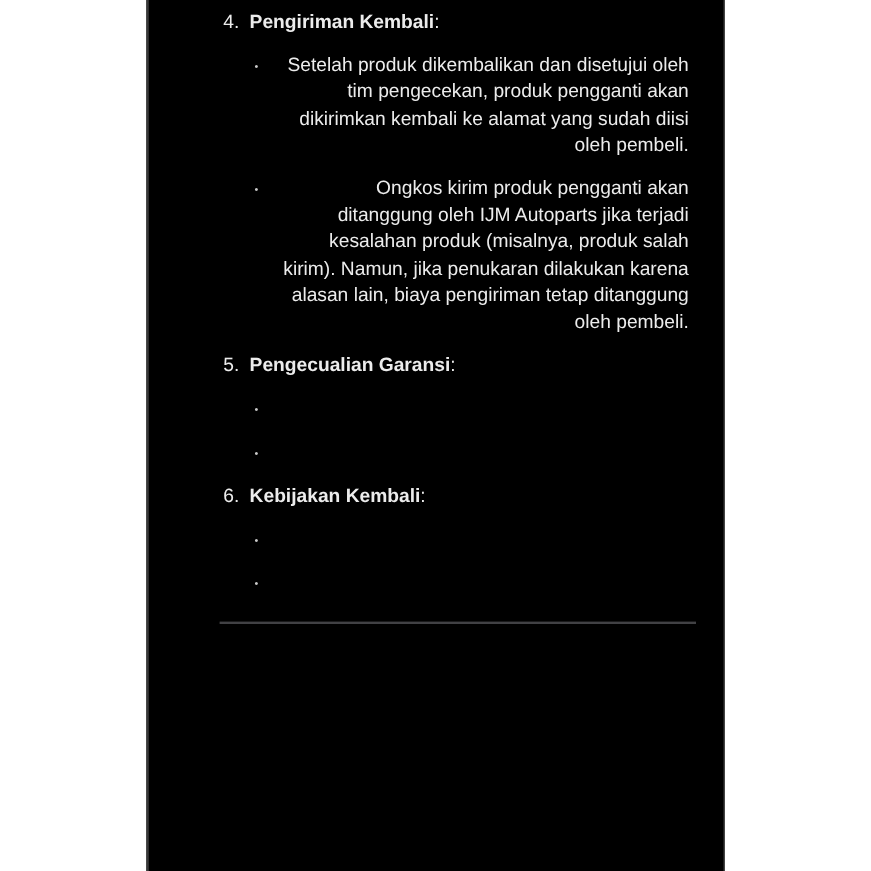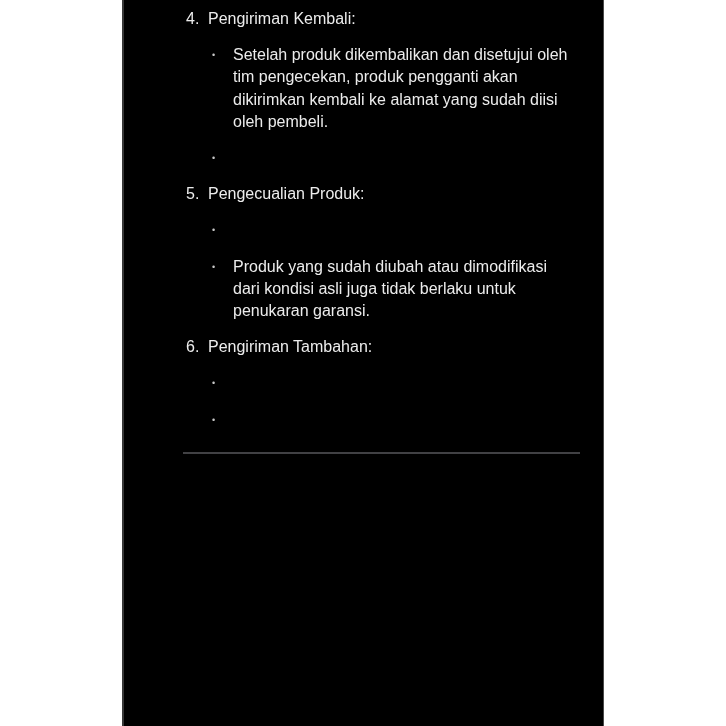--- a/index.html
+++ b/index.html
@@ -34,37 +34,38 @@
   .section-heading {
     display: flex;
     margin-bottom: 14px;
   }
   .num {
     width: 25px;
     padding-left: 3px;
     flex: 0 0 25px;
   }
   .heading-text { font-weight: normal; }
-  .heading-text strong { font-weight: normal; margin-top: 18px; }
+  .heading-text strong { font-weight: bold; margin-top: 18px; }
   .bullet {
     display: flex;
     padding-left: 22px;
     margin-bottom: 14px;
   }
   .marker {
     flex: 0 0 28px;
     width: 28px;
     padding-left: 7px;
     font-size: 9px;
     line-height: 22.2px;
     color: #c8c8c8;
   }
   .btext {
     width: 341px;
     max-width: 341px;
+    text-align: right;
   }
   .divider {
     margin-top: 21px;
     width: 397px;
     height: 0;
     border-top: 2px solid #414144;
   }
 </style>
 </head>
 <body>
@@ -76,37 +77,37 @@
       <div class="section-heading">
         <span class="num">4.</span>
         <span class="heading-text"><strong>Pengiriman Kembali</strong><span>:</span></span>
       </div>
       <div class="bullet">
         <span class="marker">•</span>
         <p class="btext">Setelah produk dikembalikan dan disetujui oleh tim pengecekan, produk pengganti akan dikirimkan kembali ke alamat yang sudah diisi oleh pembeli.</p>
       </div>
       <div class="bullet">
         <span class="marker">•</span>
+        <p class="btext">Ongkos kirim produk pengganti akan ditanggung oleh IJM Autoparts jika terjadi kesalahan produk (misalnya, produk salah kirim). Namun, jika penukaran dilakukan karena alasan lain, biaya pengiriman tetap ditanggung oleh pembeli.</p>
       </div>
 
       <div class="section-heading">
         <span class="num">5.</span>
-        <span class="heading-text"><strong>Pengecualian Produk</strong><span>:</span></span>
+        <span class="heading-text"><strong>Pengecualian Garansi</strong><span>:</span></span>
       </div>
       <div class="bullet">
         <span class="marker">•</span>
       </div>
       <div class="bullet">
         <span class="marker">•</span>
-        <p class="btext">Produk yang sudah diubah atau dimodifikasi dari kondisi asli juga tidak berlaku untuk penukaran garansi.</p>
       </div>
 
       <div class="section-heading">
         <span class="num">6.</span>
-        <span class="heading-text"><strong>Pengiriman Tambahan</strong><span>:</span></span>
+        <span class="heading-text"><strong>Kebijakan Kembali</strong><span>:</span></span>
       </div>
       <div class="bullet">
         <span class="marker">•</span>
       </div>
       <div class="bullet">
         <span class="marker">•</span>
       </div>
 
       <div class="divider"></div>
 

